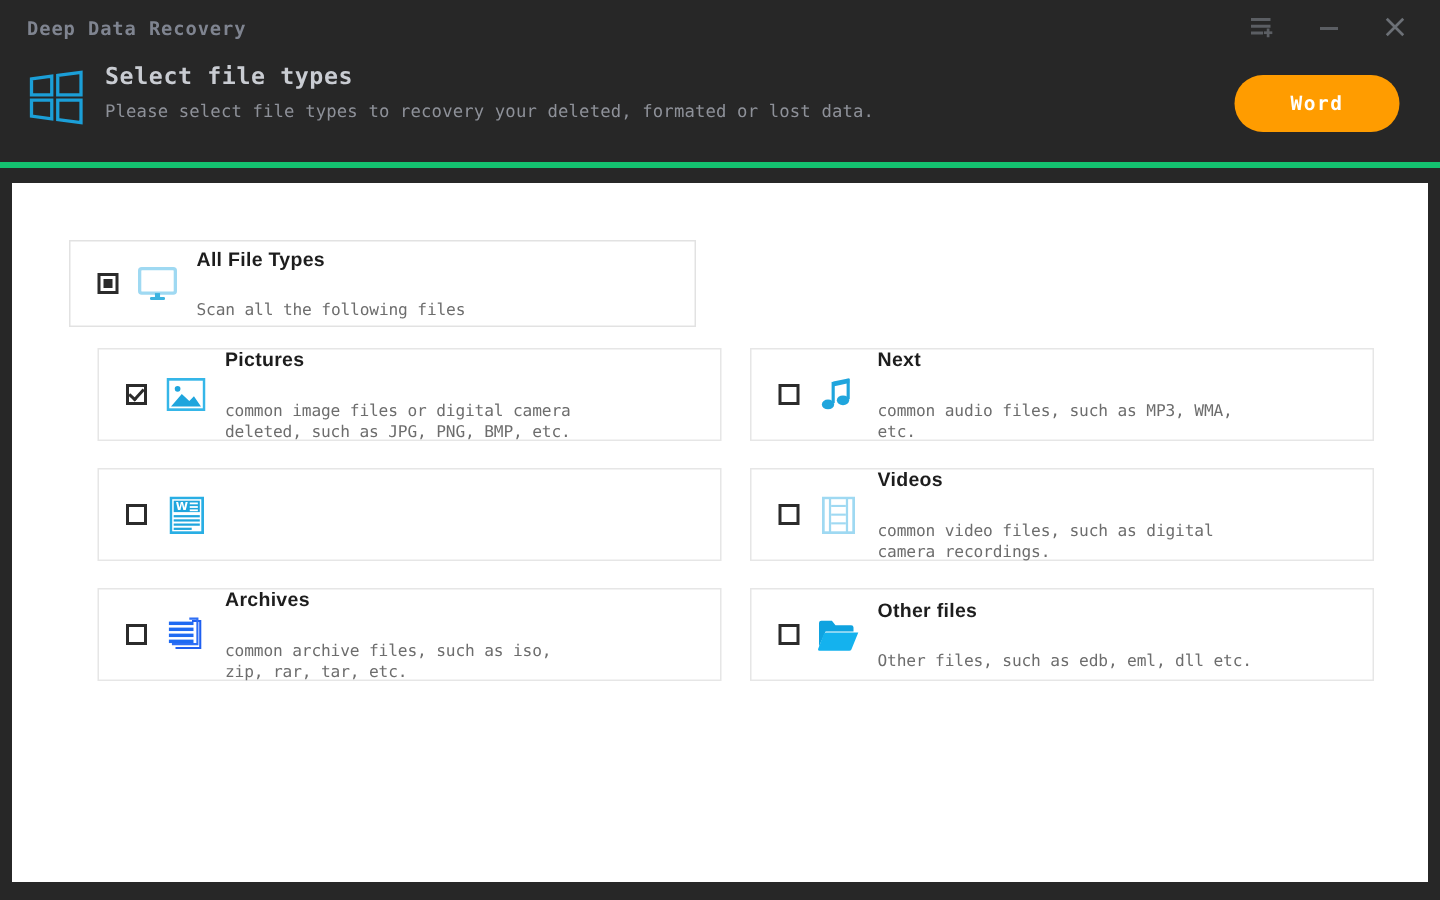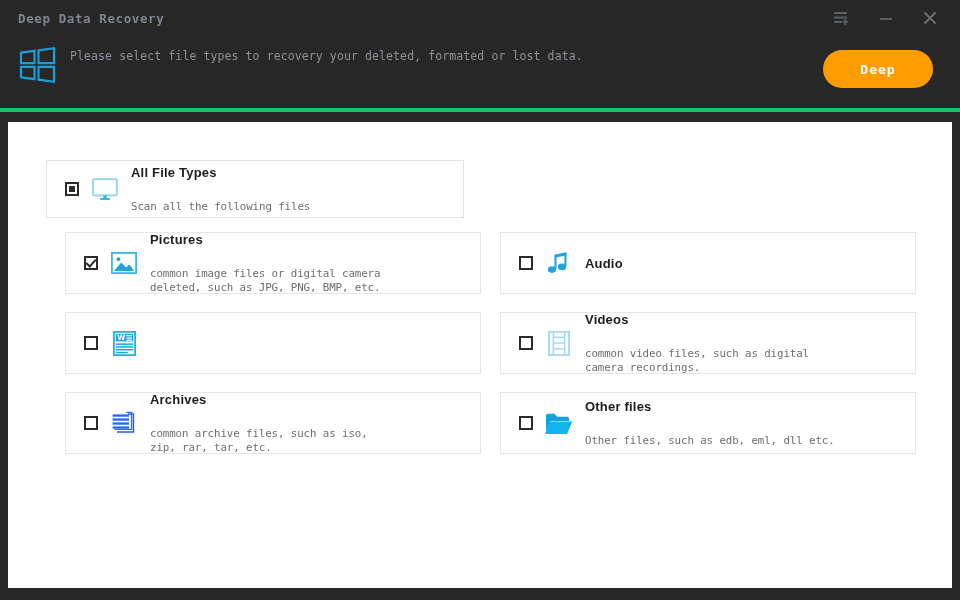--- a/index.html
+++ b/index.html
@@ -236,24 +236,25 @@
     <div class="brand-icon">
       <svg width="38" height="38" viewBox="0 0 38 38">
         <path d="M2 6.6 L15.5 4.8 L15.5 17.2 L2 17.2 Z" fill="none" stroke="#1b9fd8" stroke-width="2.2"></path>
         <path d="M19.5 4.3 L35 2.2 L35 17.2 L19.5 17.2 Z" fill="none" stroke="#1b9fd8" stroke-width="2.2"></path>
         <path d="M2 20.8 L15.5 20.8 L15.5 33.2 L2 31.4 Z" fill="none" stroke="#1b9fd8" stroke-width="2.2"></path>
         <path d="M19.5 20.8 L35 20.8 L35 35.8 L19.5 33.7 Z" fill="none" stroke="#1b9fd8" stroke-width="2.2"></path>
       </svg>
     </div>
 
     <div class="head-text">
+      <div class="head-title">Select file types</div>
       <div class="head-sub">Please select file types to recovery your deleted, formated or lost data.</div>
     </div>
 
-    <div class="next-btn">Deep</div>
+    <div class="next-btn">Word</div>
   </div>
 
   <div class="green-bar"></div>
 
   <div class="panel">
 
     <div class="all-card">
       <div class="cb indet"></div>
       <div class="type-icon">
         <svg width="26" height="23" viewBox="0 0 26 23">
@@ -290,21 +291,23 @@
       <div class="type-icon">
         <svg width="24" height="24" viewBox="0 0 24 24">
           <path d="M8.5 3.4 L19.2 1.2 L19.2 4.4 L8.5 6.6 Z" fill="#1fa5dd"></path>
           <rect x="7.4" y="3.6" width="2.1" height="14.2" fill="#1fa5dd"></rect>
           <rect x="17.4" y="1.6" width="2.1" height="13.6" fill="#1fa5dd"></rect>
           <ellipse cx="5" cy="18.6" rx="4.1" ry="3.3" fill="#1fa5dd"></ellipse>
           <ellipse cx="15" cy="15.9" rx="4.1" ry="3.3" fill="#1fa5dd"></ellipse>
         </svg>
       </div>
       <div class="card-text">
-        <div class="card-title">Audio</div>
+        <div class="card-title">Next</div>
+        <div class="card-desc">common audio files, such as MP3, WMA,
+etc.</div>
       </div>
     </div>
 
     <div class="sub-card" style="left:57px; top:190px;">
       <div class="cb"></div>
       <div class="type-icon">
         <svg width="23" height="25" viewBox="0 0 23 25">
           <rect x="0.9" y="0.9" width="21.2" height="23.2" fill="#ffffff" stroke="#29aee4" stroke-width="1.8"></rect>
           <rect x="2.8" y="2.8" width="17.4" height="7.6" fill="#1fa5dd"></rect>
           <text x="4.2" y="9.2" font-family="DejaVu Sans, sans-serif" font-size="7.4" font-weight="bold" fill="#ffffff">W</text>

